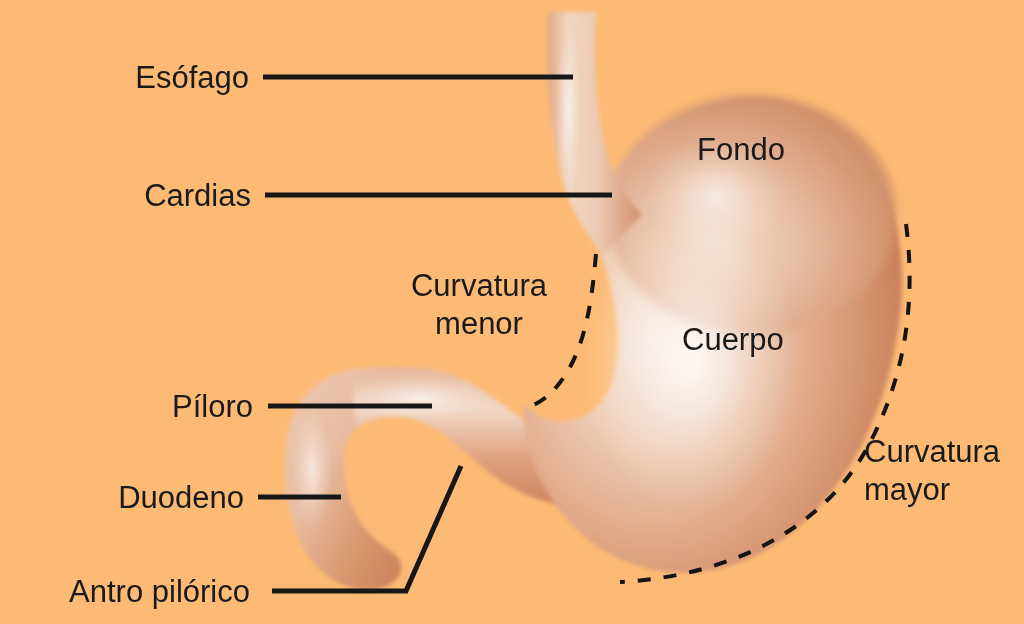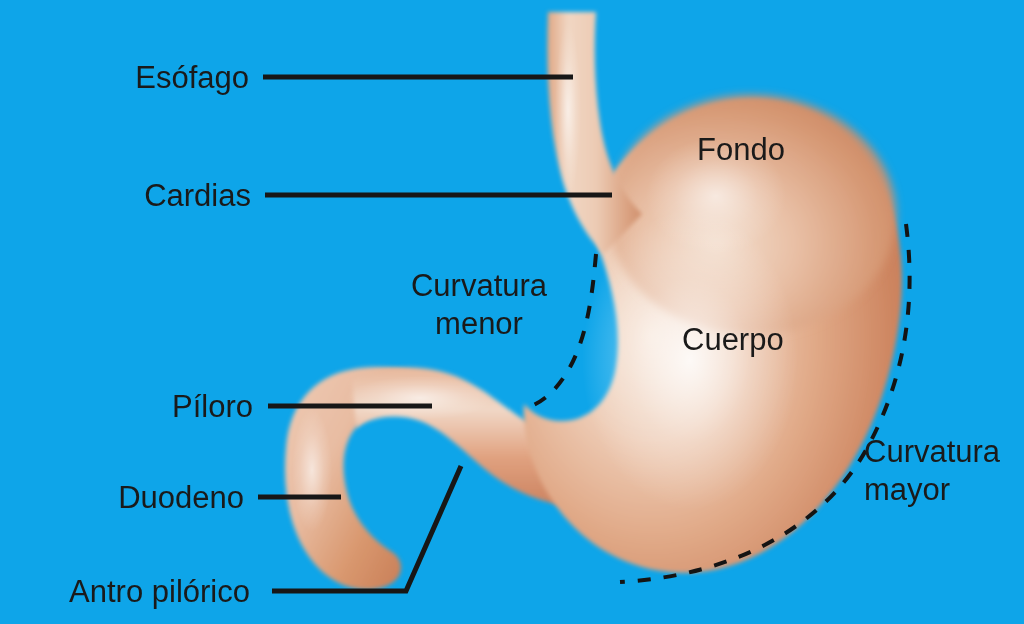--- a/index.html
+++ b/index.html
@@ -4,21 +4,21 @@
 <style>
   html, body {
     margin: 0;
     padding: 0;
     background: #ffffff;
   }
   #page {
     position: relative;
     width: 1024px;
     height: 624px;
-    background: #0ea5e9;
+    background: #fdba74;
     overflow: hidden;
     font-family: "Liberation Sans", sans-serif;
   }
   #figure-svg {
     position: absolute;
     left: 0;
     top: 0;
     width: 1024px;
     height: 624px;
   }

